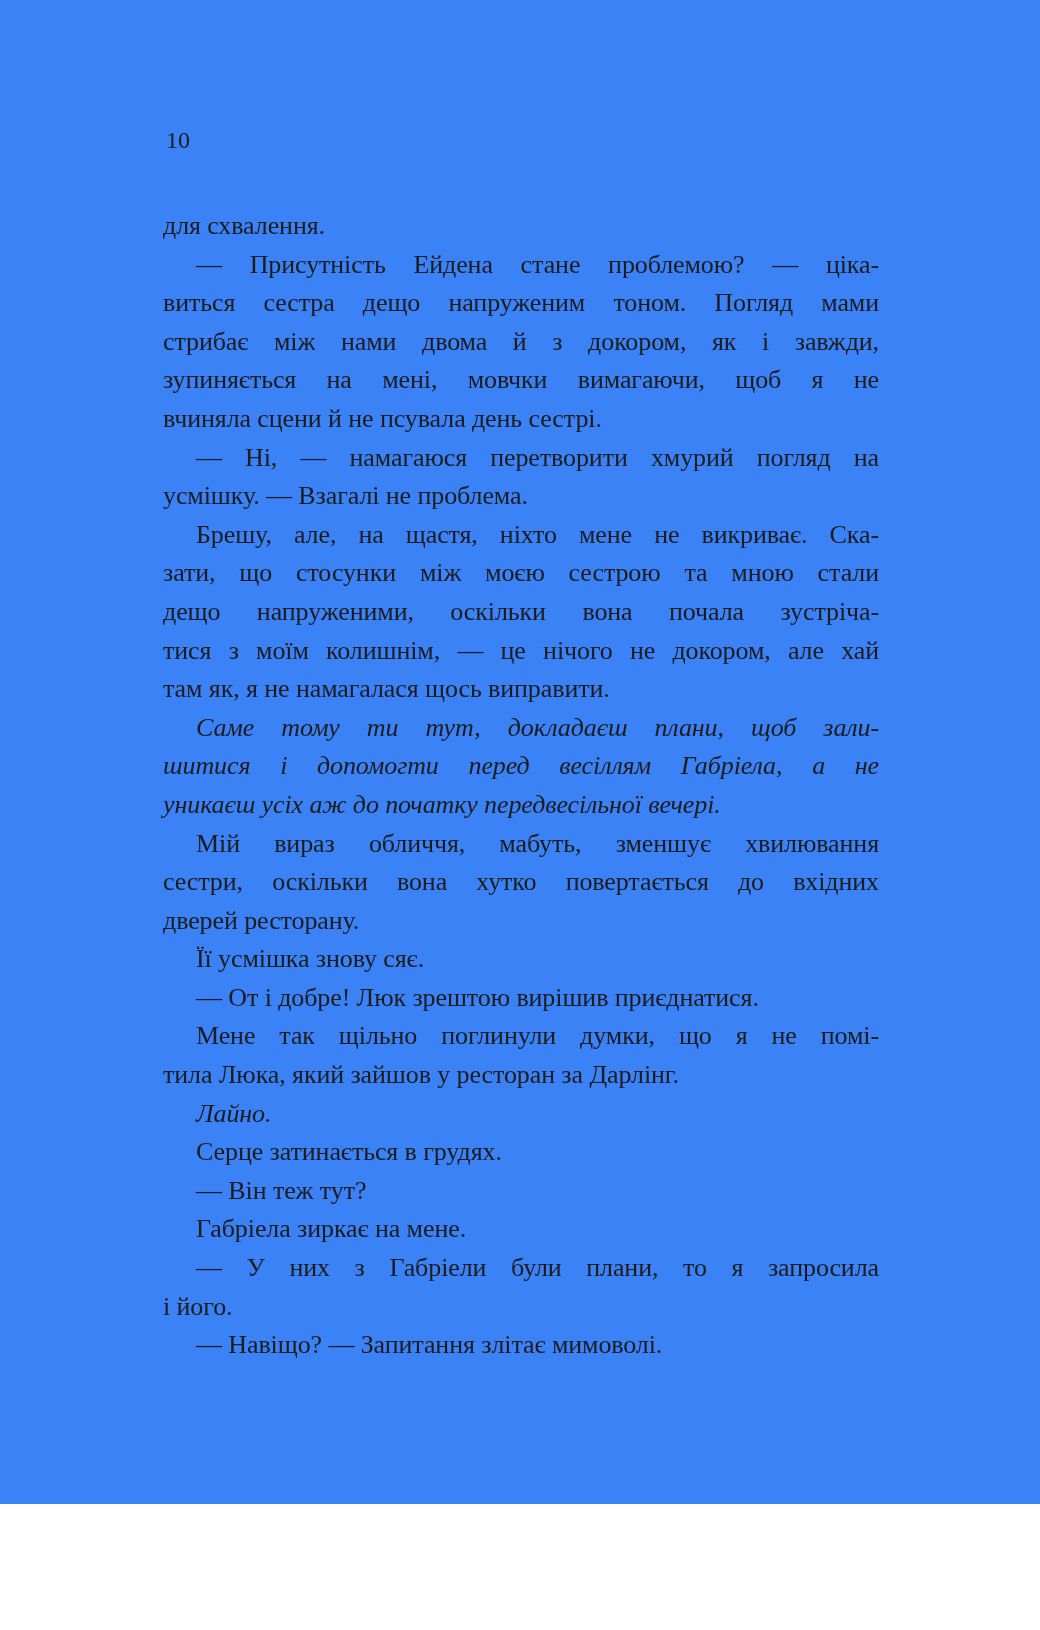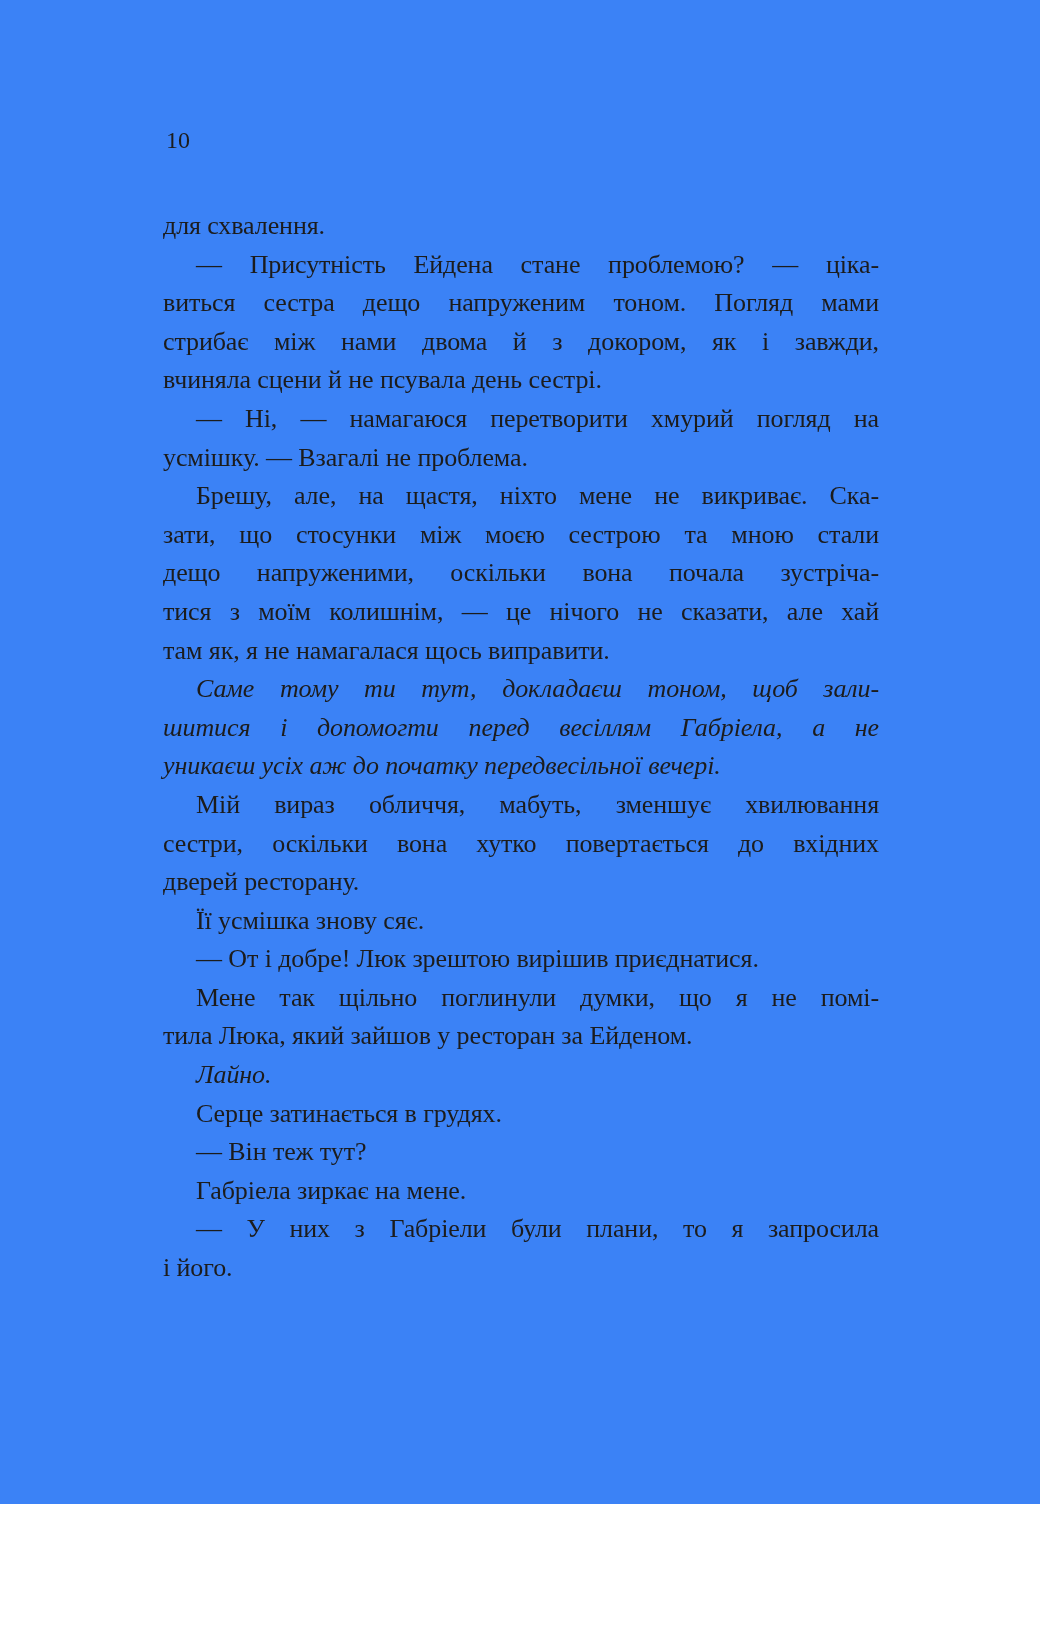--- a/index.html
+++ b/index.html
@@ -53,38 +53,40 @@
 </head>
 <body>
 
 <div class="page">
   <div class="pagenum">10</div>
   <div class="text-block">
       <div class="line last">для схвалення.</div>
       <div class="line indent">— Присутність Ейдена стане проблемою? — ціка-</div>
       <div class="line">виться сестра дещо напруженим тоном. Погляд мами</div>
       <div class="line">стрибає між нами двома й з докором, як і завжди,</div>
+      <div class="line">зупиняється на мені, мовчки вимагаючи, щоб я не</div>
       <div class="line last">вчиняла сцени й не псувала день сестрі.</div>
       <div class="line indent">— Ні, — намагаюся перетворити хмурий погляд на</div>
       <div class="line last">усмішку. — Взагалі не проблема.</div>
       <div class="line indent">Брешу, але, на щастя, ніхто мене не викриває. Ска-</div>
       <div class="line">зати, що стосунки між моєю сестрою та мною стали</div>
       <div class="line">дещо напруженими, оскільки вона почала зустріча-</div>
-      <div class="line">тися з моїм колишнім, — це нічого не сказати, але хай</div>
+      <div class="line">тися з моїм колишнім, — це нічого не докором, але хай</div>
       <div class="line last">там як, я не намагалася щось виправити.</div>
-      <div class="line italic indent">Саме тому ти тут, докладаєш тоном, щоб зали-</div>
+      <div class="line italic indent">Саме тому ти тут, докладаєш плани, щоб зали-</div>
       <div class="line italic">шитися і допомогти перед весіллям Габріела, а не</div>
       <div class="line italic last">уникаєш усіх аж до початку передвесільної вечері.</div>
       <div class="line indent">Мій вираз обличчя, мабуть, зменшує хвилювання</div>
       <div class="line">сестри, оскільки вона хутко повертається до вхідних</div>
       <div class="line last">дверей ресторану.</div>
       <div class="line indent last">Її усмішка знову сяє.</div>
       <div class="line indent last">— От і добре! Люк зрештою вирішив приєднатися.</div>
       <div class="line indent">Мене так щільно поглинули думки, що я не помі-</div>
-      <div class="line last">тила Люка, який зайшов у ресторан за Ейденом.</div>
+      <div class="line last">тила Люка, який зайшов у ресторан за Дарлінг.</div>
       <div class="line italic indent last">Лайно.</div>
       <div class="line indent last">Серце затинається в грудях.</div>
       <div class="line indent last">— Він теж тут?</div>
       <div class="line indent last">Габріела зиркає на мене.</div>
       <div class="line indent">— У них з Габріели були плани, то я запросила</div>
       <div class="line last">і його.</div>
+      <div class="line indent last">— Навіщо? — Запитання злітає мимоволі.</div>
     </div>
 </div>
 
 </body></html>

